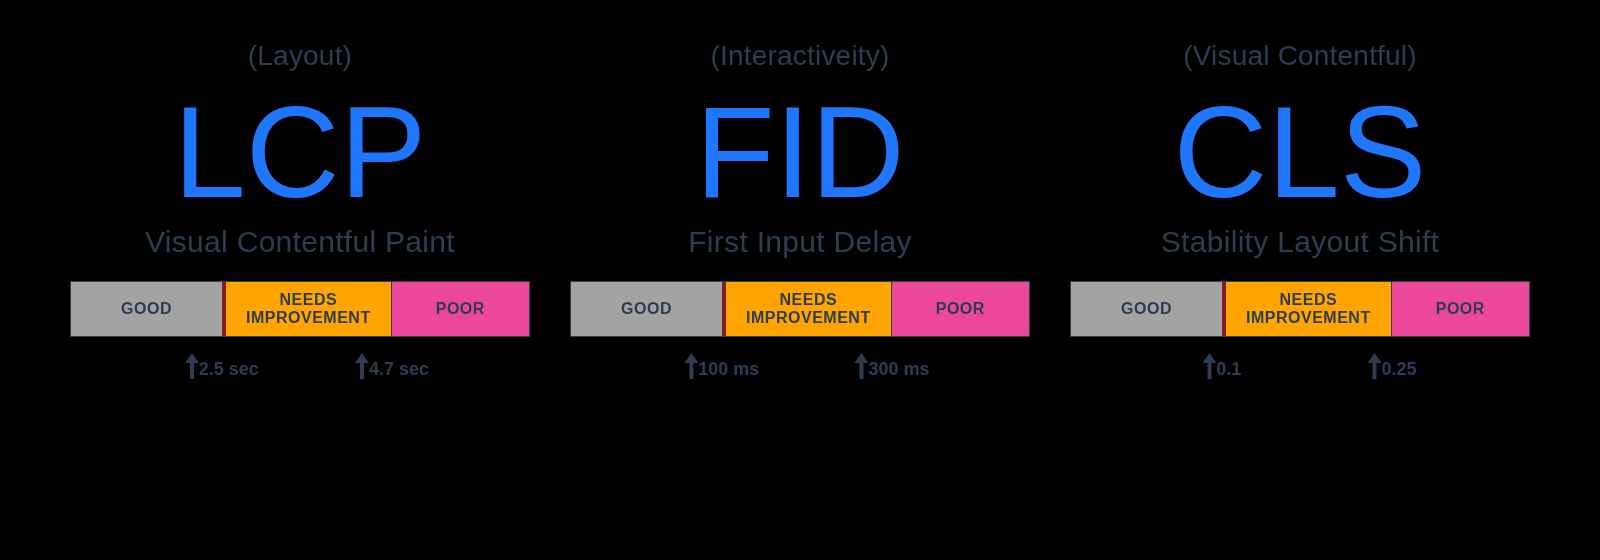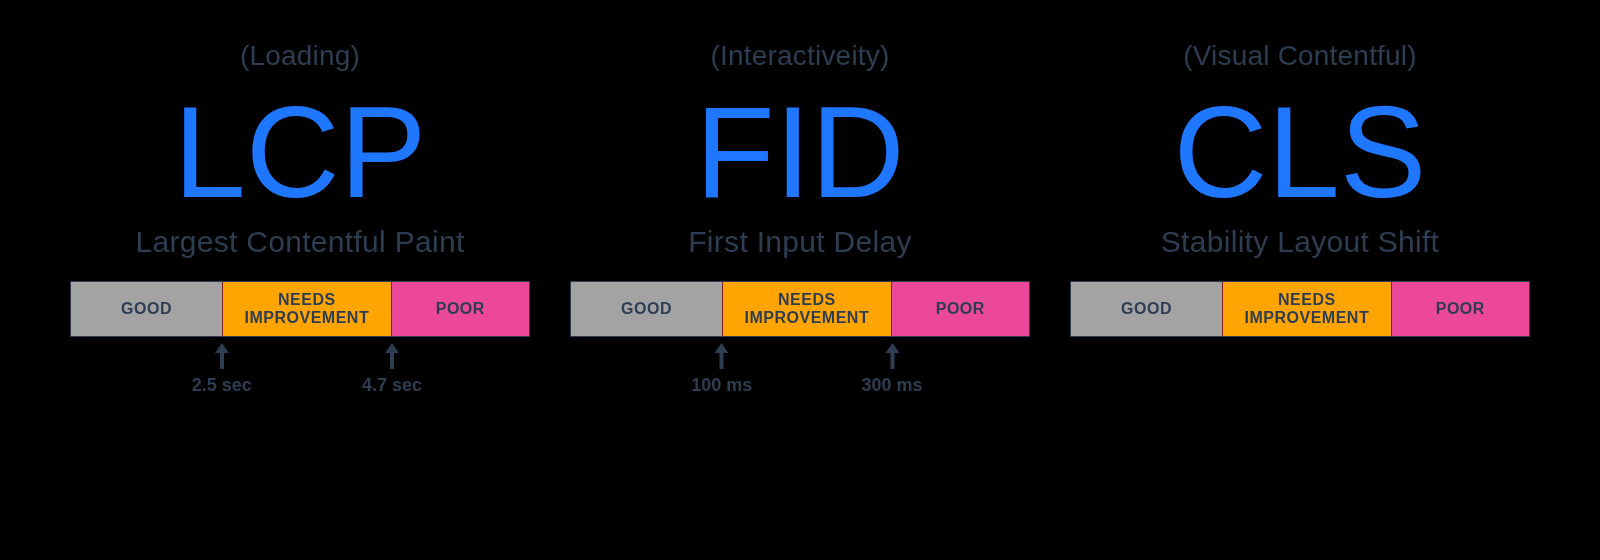--- a/index.html
+++ b/index.html
@@ -55,51 +55,51 @@
     align-items: center;
     justify-content: center;
     font-size: 16px;
     font-weight: 700;
     color: #2d3e52;
     text-align: center;
     line-height: 1.1;
     letter-spacing: 0.5px;
   }
   .seg.good  { background: #a3a3a3; flex: 0 0 33%; }
-  .seg.needs { background: #ffa400; flex: 0 0 37%; border-left:1px solid #7f1d1d; border-right:1px solid #2d3e52;}
+  .seg.needs { background: #ffa400; flex: 0 0 37%; border-left:4px solid #7f1d1d; border-right:1px solid #2d3e52;}
   .seg.poor  { background: #ec4899; flex: 0 0 30%; }
   .ticks {
     position: relative;
     height: 60px;
     width: 100%;
   }
   .tick {
     position: absolute;
-    top: 6px;
+    top: 16px;
     transform: translateX(-50%);
     display: flex;
-    flex-direction: column;
+    flex-direction: row;
     align-items: center;
   }
   .tick svg { display:block; }
   .tick-label {
     color: #2d3e52;
     font-size: 18px;
     font-weight: 700;
     margin-top: 6px;
     white-space: nowrap;
   }
 </style>
 </head>
 <body>
 
 <div class="metric-card">
-  <div class="category">(Loading)</div>
+  <div class="category">(Layout)</div>
   <div class="acronym">LCP</div>
-  <div class="fullname">Largest Contentful Paint</div>
+  <div class="fullname">Visual Contentful Paint</div>
   <div class="bar-wrap">
     <div class="bar">
       <div class="seg good">GOOD</div>
       <div class="seg needs">
         <span>
           <span>NEEDS</span><br>
           <span>IMPROVEMENT</span>
         </span>
       </div>
       <div class="seg poor">POOR</div>
@@ -161,14 +161,28 @@
     <div class="bar">
       <div class="seg good">GOOD</div>
       <div class="seg needs">
         <span>
           <span>NEEDS</span><br>
           <span>IMPROVEMENT</span>
         </span>
       </div>
       <div class="seg poor">POOR</div>
     </div>
+    <div class="ticks">
+      <div class="tick" style="left:33%;">
+        <svg width="14" height="26">
+            <path d="M7 0 L14 10 L9 10 L9 26 L5 26 L5 10 L0 10 Z" fill="#2d3e52"></path>
+          </svg>
+        <div class="tick-label">0.1</div>
+      </div>
+      <div class="tick" style="left:70%;">
+        <svg width="14" height="26">
+            <path d="M7 0 L14 10 L9 10 L9 26 L5 26 L5 10 L0 10 Z" fill="#2d3e52"></path>
+          </svg>
+        <div class="tick-label">0.25</div>
+      </div>
+    </div>
   </div>
 </div>
 
 </body></html>

